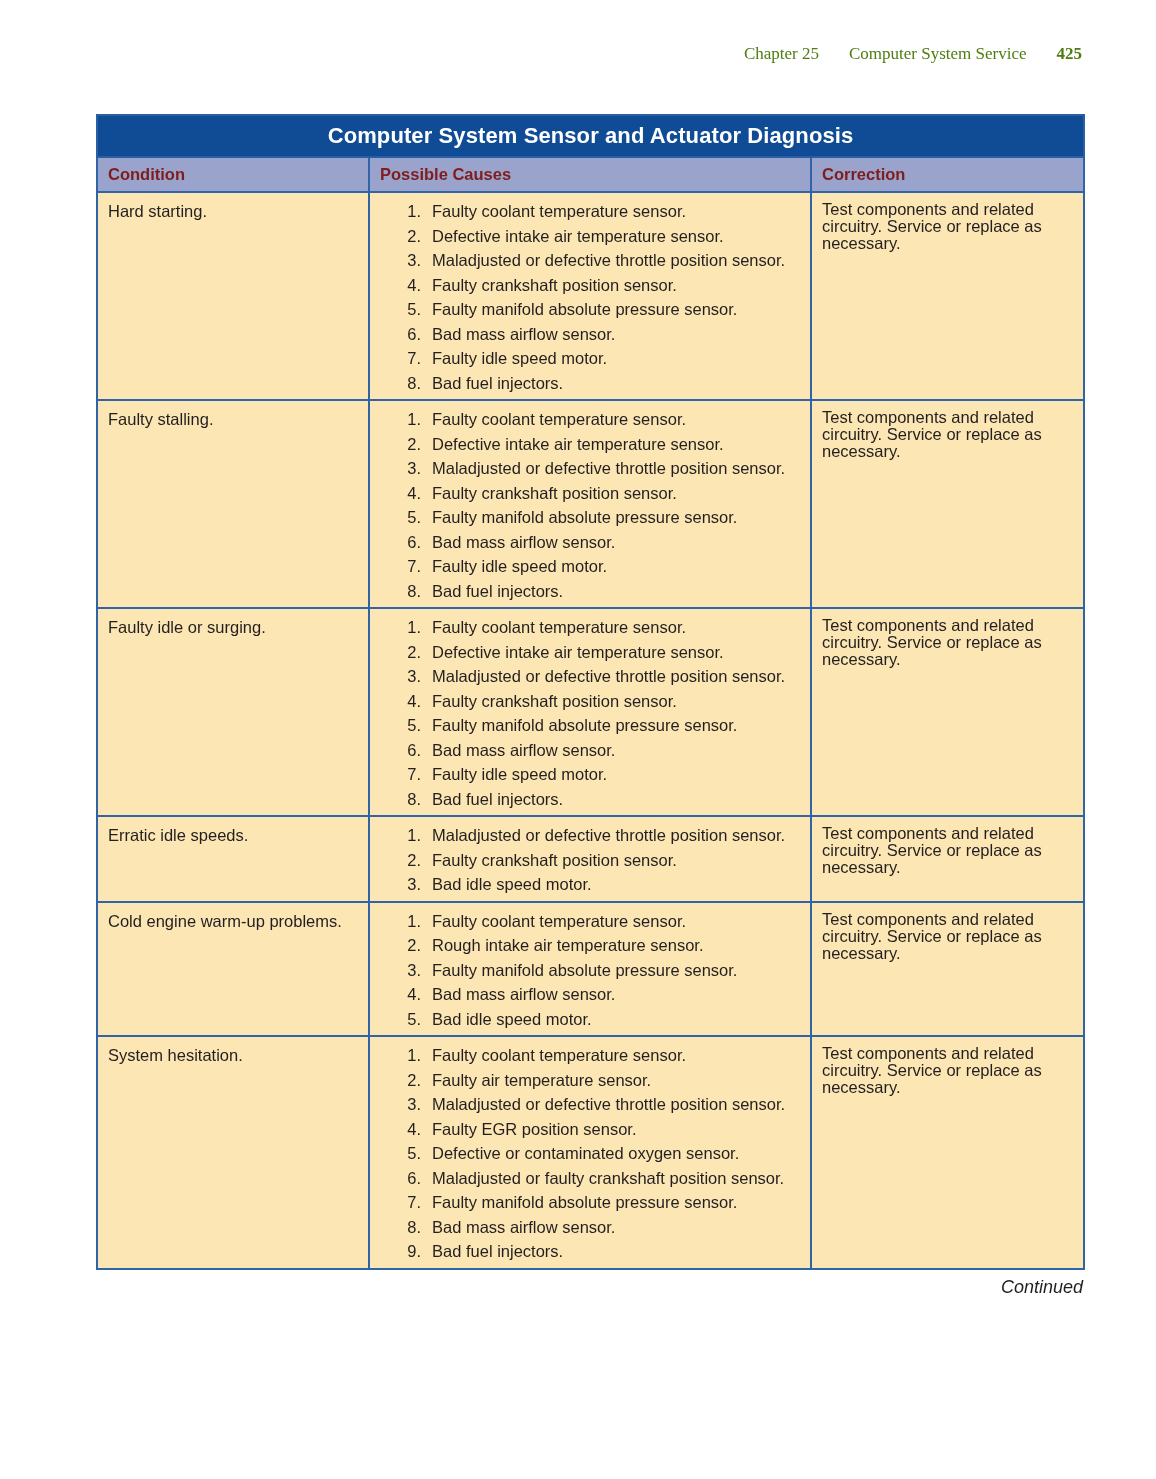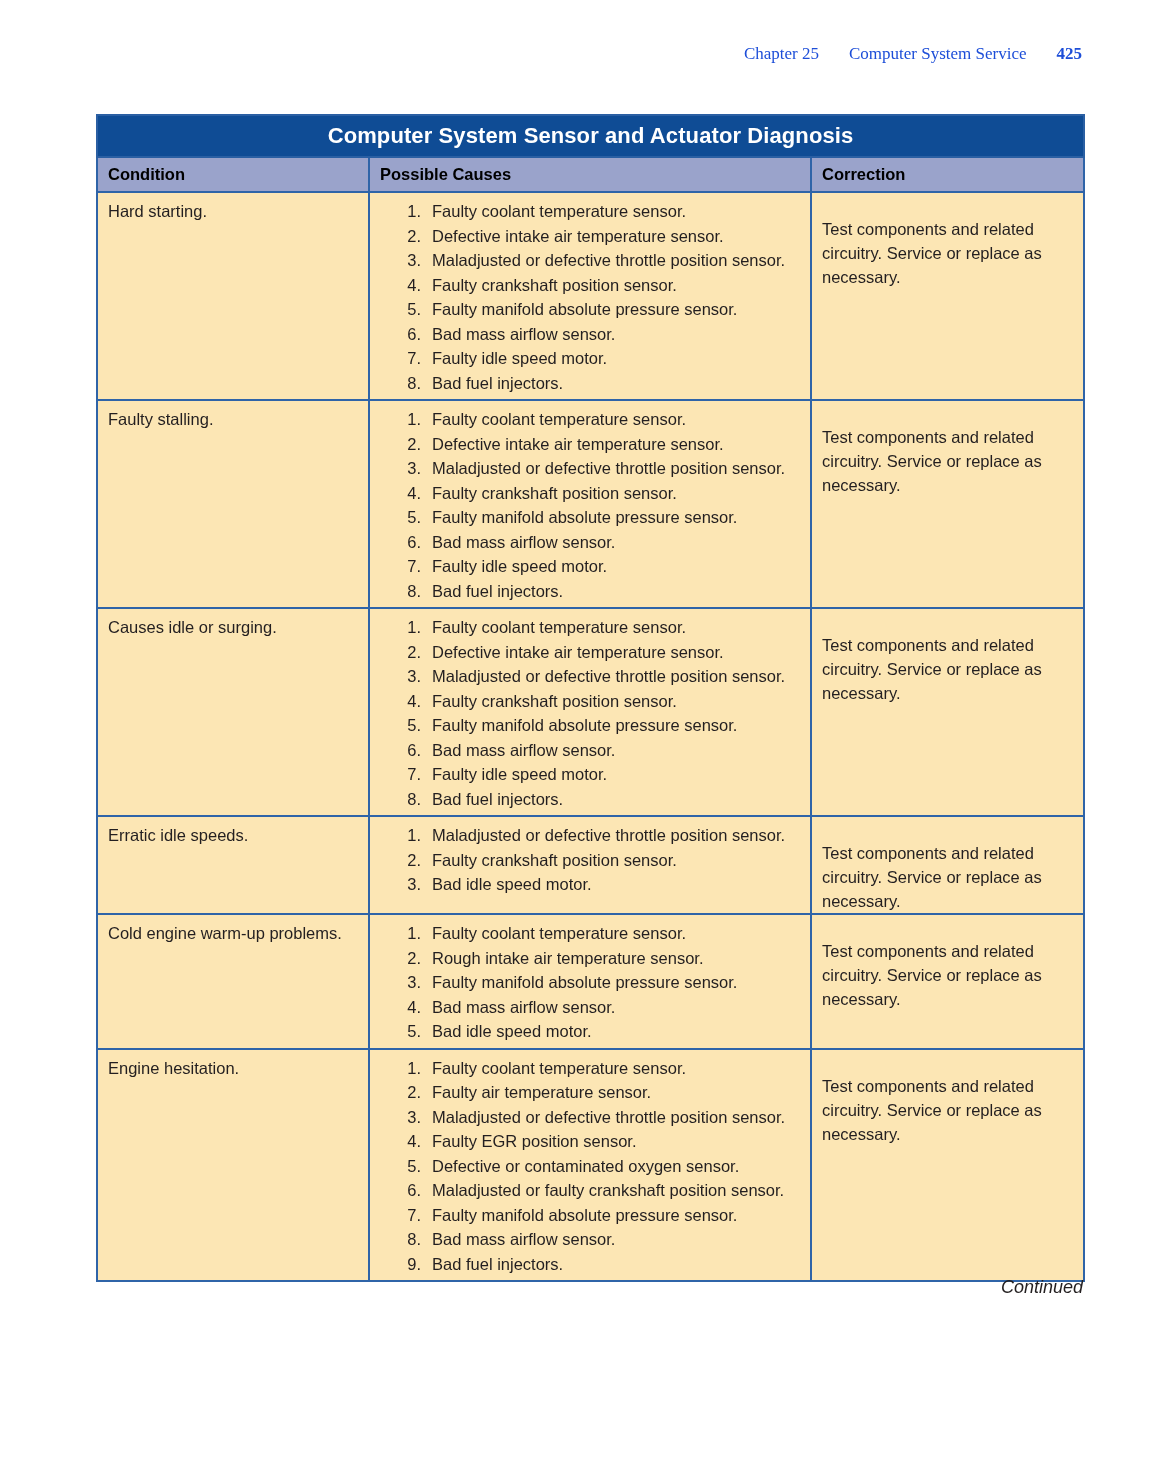--- a/index.html
+++ b/index.html
@@ -12,21 +12,21 @@
       height: 1479px;
       position: relative;
       overflow: hidden;
     }
     .running-head {
       position: absolute;
       top: 44px;
       right: 74px;
       font-family: "Liberation Serif", "DejaVu Serif", serif;
       font-size: 17px;
-      color: #1d4ed8;
+      color: #4d7c0f;
       white-space: nowrap;
     }
     .running-head .chapter { margin-right: 30px; }
     .running-head .page-num { font-weight: bold; }
 
     .diag-table {
       position: absolute;
       left: 96px;
       top: 114px;
       width: 987px;
@@ -52,34 +52,34 @@
       letter-spacing: 0.1px;
     }
     .hdr-cell {
       background: #9aa3cb;
       font-weight: bold;
       font-size: 16.5px;
       text-align: left;
       height: 33px;
       padding: 0 0 0 10px;
       border: 2px solid #2f64a8;
-      color: #000000;
+      color: #7f1d1d;
     }
     .body-cell {
       background: #fce6b4;
       border: 2px solid #2f64a8;
       vertical-align: top;
       font-size: 16.5px;
       line-height: 24.5px;
       padding: 6px 10px 0 10px;
       margin-top: 29px;
     }
     .correction-cell {
-      line-height: 24px;
-      padding-top: 24px;
+      line-height: 17px;
+      padding-top: 8px;
     }
     .condition-cell {
       padding-top: 6px;
     }
     .causes-list {
       list-style: none;
       margin: 0;
       padding: 0 0 4px 14px;
     }
     .causes-list li {
@@ -204,21 +204,21 @@
             <li>
               <span class="num">8.</span>
               <span>Bad fuel injectors.</span>
             </li>
           </ol>
       </td>
       <td class="body-cell correction-cell">Test components and related circuitry. Service or replace as necessary.</td>
     </tr>
 
     <tr style="height:208px">
-      <td class="body-cell condition-cell">Causes idle or surging.</td>
+      <td class="body-cell condition-cell">Faulty idle or surging.</td>
       <td class="body-cell">
         <ol class="causes-list">
             <li>
               <span class="num">1.</span>
               <span>Faulty coolant temperature sensor.</span>
             </li>
             <li>
               <span class="num">2.</span>
               <span>Defective intake air temperature sensor.</span>
             </li>
@@ -295,21 +295,21 @@
             <li>
               <span class="num">5.</span>
               <span>Bad idle speed motor.</span>
             </li>
           </ol>
       </td>
       <td class="body-cell correction-cell">Test components and related circuitry. Service or replace as necessary.</td>
     </tr>
 
     <tr style="height:232px">
-      <td class="body-cell condition-cell">Engine hesitation.</td>
+      <td class="body-cell condition-cell">System hesitation.</td>
       <td class="body-cell">
         <ol class="causes-list">
             <li>
               <span class="num">1.</span>
               <span>Faulty coolant temperature sensor.</span>
             </li>
             <li>
               <span class="num">2.</span>
               <span>Faulty air temperature sensor.</span>
             </li>

